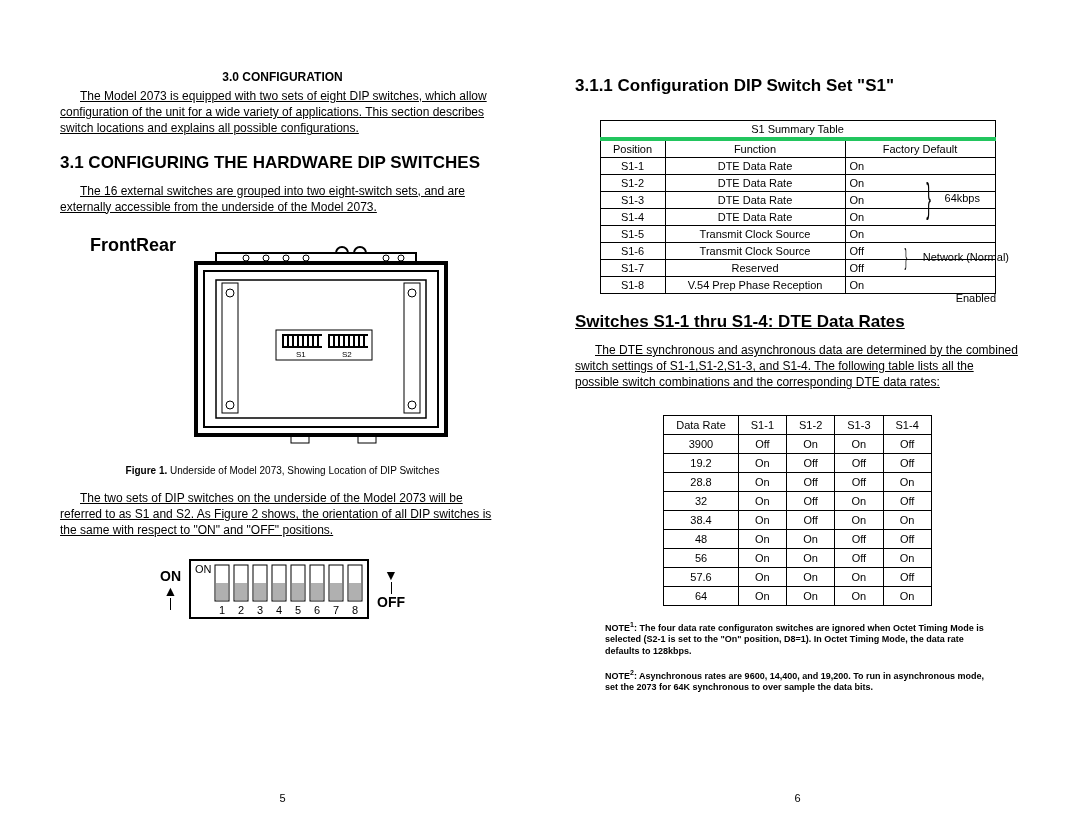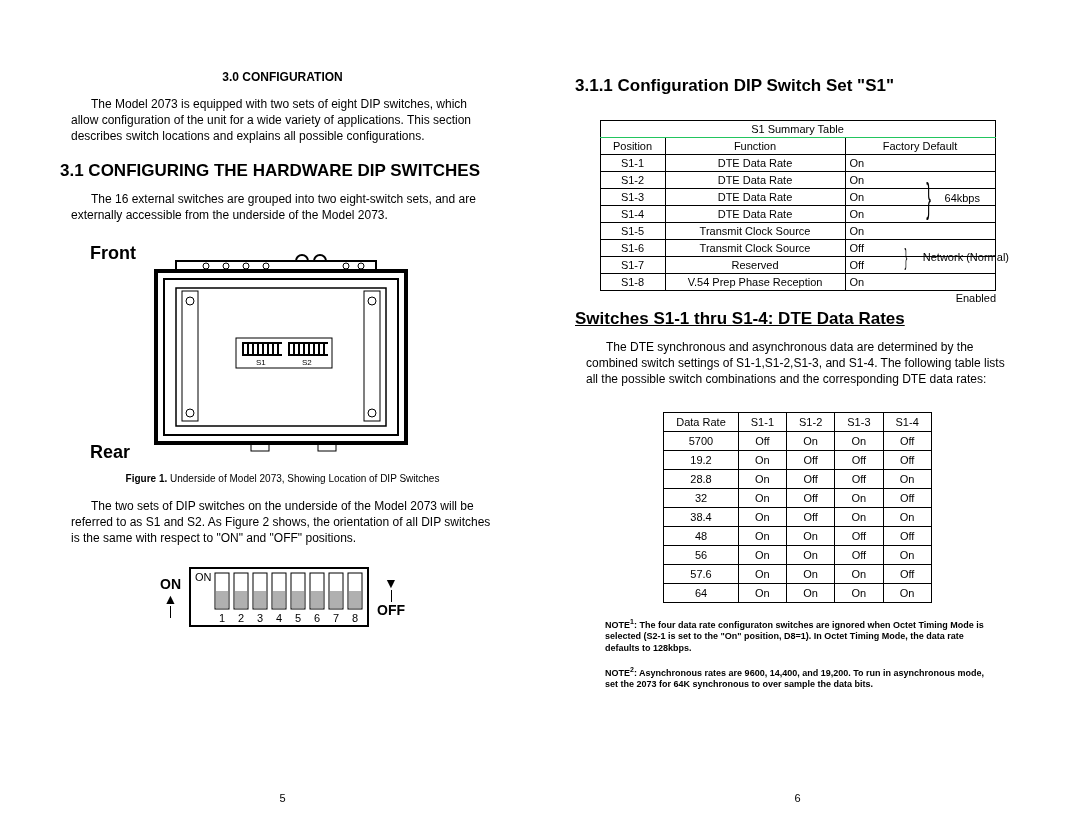--- a/index.html
+++ b/index.html
@@ -9,57 +9,57 @@
     font-family: Arial, Helvetica, sans-serif;
     font-size: 12px;
     color: #000;
     width: 1080px;
     height: 834px;
     display: flex;
     padding: 70px 60px 30px 60px;
     gap: 70px;
   }
   .col { flex: 1; display: flex; flex-direction: column; }
-  .sec-title { font-weight: bold; font-size: 12px; text-align: center; margin-bottom: 8px; }
-  .para { margin: 4px 11px 10px; line-height: 1.35; }
+  .sec-title { font-weight: bold; font-size: 12px; text-align: center; }
+  .para { margin: 4px 0 10px; line-height: 1.35; text-decoration: underline; }
   .indent { text-indent: 20px; }
   .sub-title { font-weight: bold; font-size: 17px; margin: 6px 0 6px; }
   .fig1-wrap { margin: 10px 0 6px 30px; }
   .fig-label { font-size: 18px; font-weight: bold; }
   .fig-caption { text-align: center; font-size: 10px; margin: 4px 0 10px; }
   .figcap-b { font-weight: bold; }
   .fig2-wrap { display: flex; align-items: center; justify-content: center; margin: 10px 0 4px; gap: 8px; }
   .onoff-label { font-weight: bold; font-size: 14px; }
   .arrow { font-size: 14px; line-height: 1; }
   .t1, .t2 { border-collapse: collapse; margin: 0 auto; }
   .t1 td, .t1 th { border: 1px solid #000; padding: 2px 6px; font-size: 11px; text-align: center; }
   .t1 .fn-col { text-align: center; }
   .t1 .hdr { font-weight: normal; text-align: center; }
-  .t1 .span-head { text-align: center; border-bottom: 1px solid #22c55e; }
+  .t1 .span-head { text-align: center; border-bottom: 4px solid #22c55e; }
   .t1 .def-cell { text-align: left; padding-left:4px; }
   .t2 td, .t2 th { border: 1px solid #000; padding: 3px 12px; font-size: 11px; text-align: center; }
   .note { font-size: 9px; font-weight: bold; margin: 4px 30px 6px; line-height:1.3; }
   .sup { vertical-align: super; font-size: 7px; }
   .pagenum { text-align: center; margin-top: auto; font-size: 11px; padding-top: 15px; }
   .brace { font-size: 40px; line-height: 0; position:absolute; transform: scaleX(0.35) scaleY(1); }
   .t1-wrap { position: relative; }
   .brace-anno { position: absolute; font-size: 11px; }
 </style>
 </head>
 <body>
 
 <div class="col">
   <div class="sec-title">3.0  CONFIGURATION</div>
   <div class="para indent">The Model 2073 is equipped with two sets of eight DIP switches, which allow configuration of the unit for a wide variety of applications. This section describes switch locations and explains all possible configurations.</div>
   <div class="sub-title">3.1 CONFIGURING THE HARDWARE DIP SWITCHES</div>
   <div class="para indent">The 16 external switches are grouped into two eight-switch sets, and are externally accessible from the underside of the Model 2073.</div>
 
   <div class="fig1-wrap">
     <div style="display:flex; align-items:flex-start; gap:10px;">
-      <div style="display:flex;flex-direction:column;justify-content:space-between;height:220px;padding-top:0;">
+      <div style="display:flex;flex-direction:row;justify-content:space-between;height:220px;padding-top:0;">
         <span class="fig-label">Front</span>
         <span class="fig-label">Rear</span>
       </div>
       <svg width="270" height="220" viewBox="0 0 270 220">
 
         <rect x="30" y="18" width="200" height="10" fill="none" stroke="#000" stroke-width="2"></rect>
 
         <path d="M150 18 a6 6 0 0 1 12 0" fill="none" stroke="#000" stroke-width="2"></path>
         <path d="M168 18 a6 6 0 0 1 12 0" fill="none" stroke="#000" stroke-width="2"></path>
         <circle cx="60" cy="23" r="3" fill="none" stroke="#000"></circle>
@@ -250,21 +250,21 @@
         <tr id="t2-head">
           <td>Data Rate</td>
           <td>S1-1</td>
           <td>S1-2</td>
           <td>S1-3</td>
           <td>S1-4</td>
         </tr>
     </tbody>
       <tbody id="t2-body">
         <tr>
-          <td>5700</td>
+          <td>3900</td>
           <td>Off</td>
           <td>On</td>
           <td>On</td>
           <td>Off</td>
         </tr>
         <tr>
           <td>19.2</td>
           <td>On</td>
           <td>Off</td>
           <td>Off</td>

